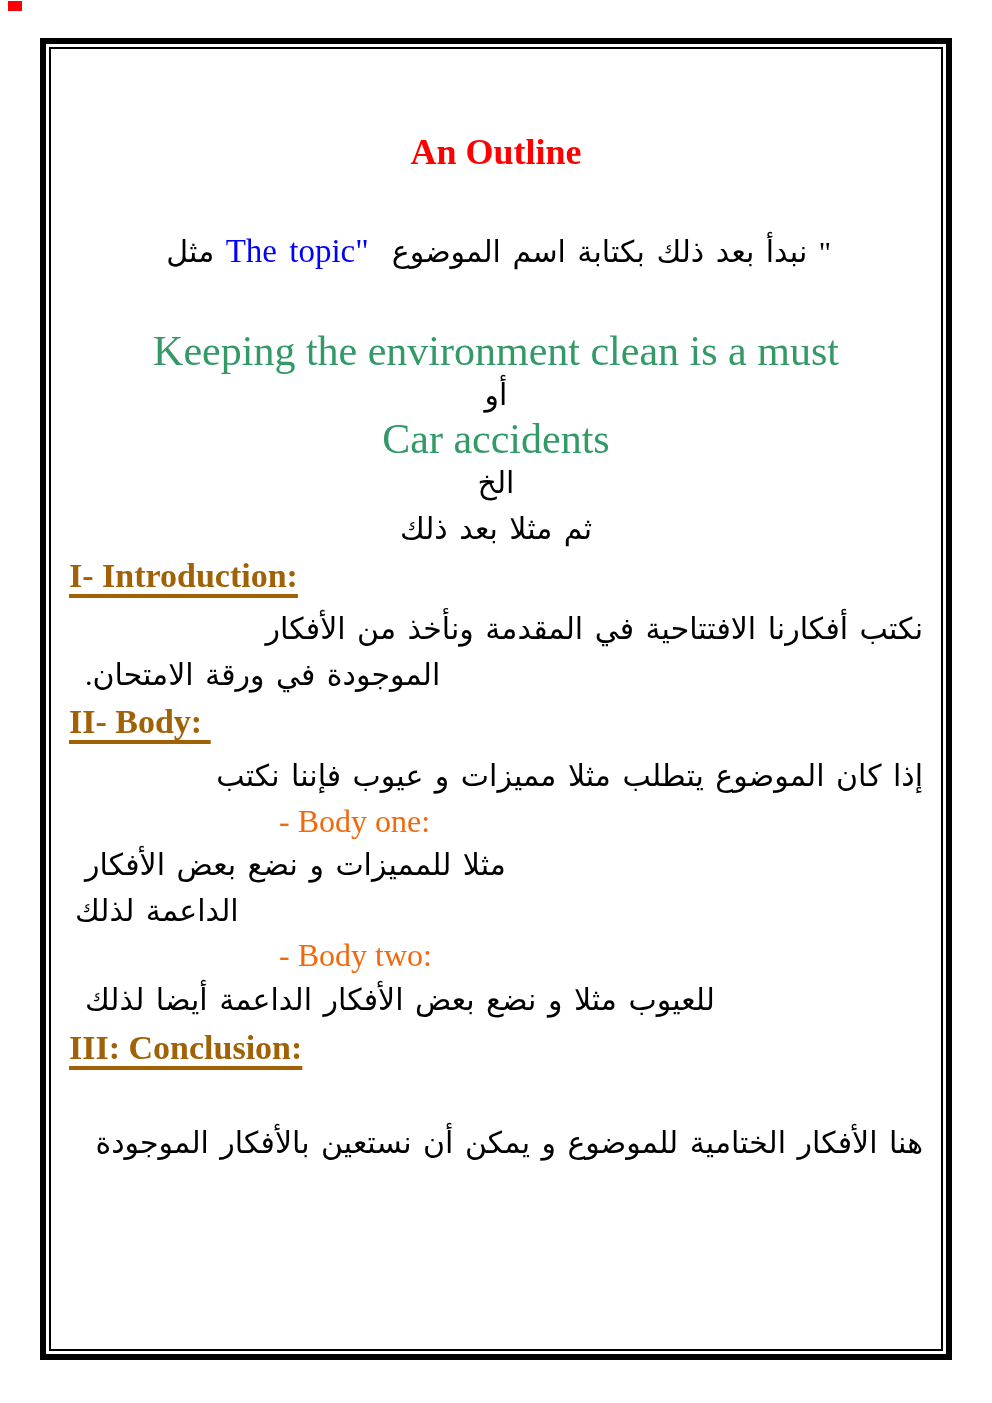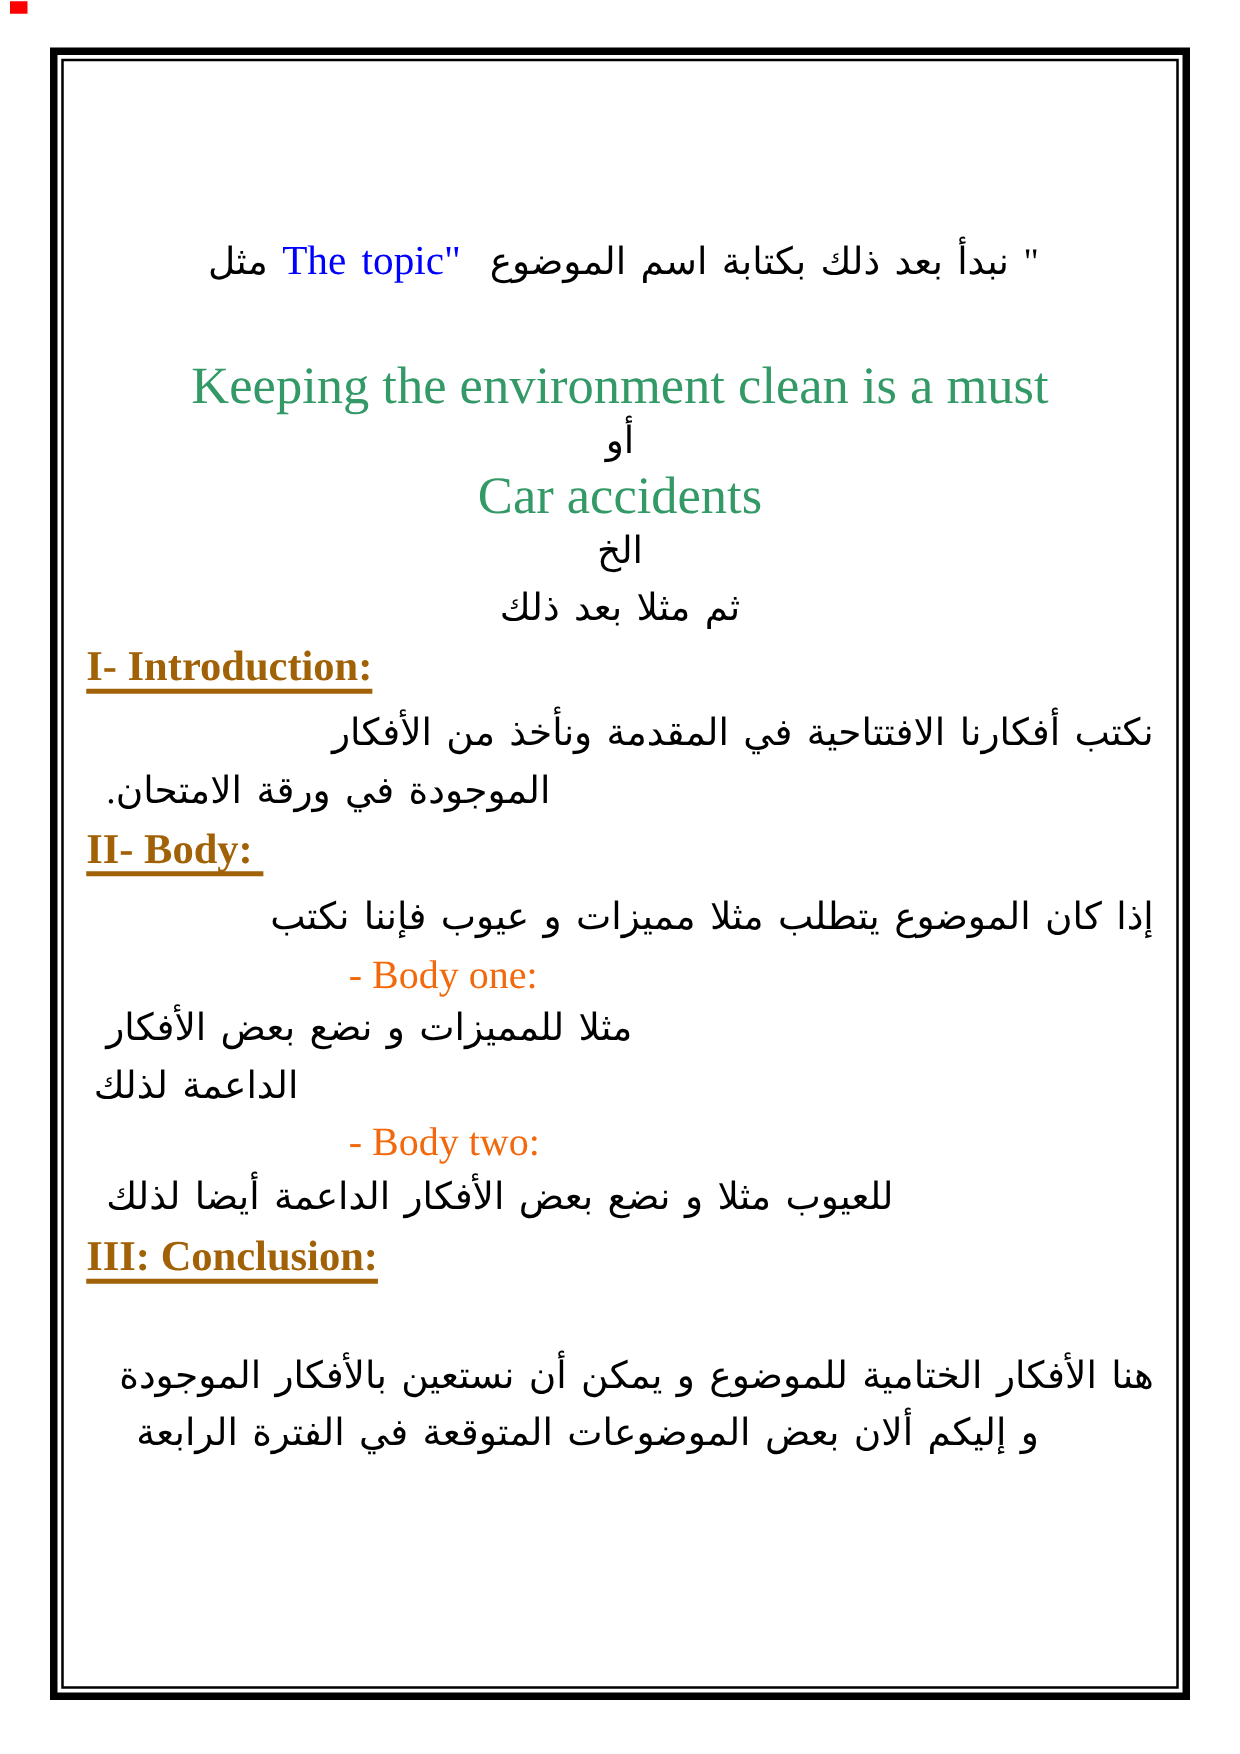--- a/index.html
+++ b/index.html
@@ -49,20 +49,21 @@
 </head>
 <body>
 
 <div class="page">
 
   <div class="corner-mark"></div>
 
   <div class="frame-outer">
     <div class="frame-inner">
 
+      <div class="line center title-line">An Outline</div>
 
       <div class="line rtl ar topic-line">
         <span>" نبدأ بعد ذلك بكتابة اسم الموضوع  </span><span class="en">"The topic</span><span> مثل</span>
       </div>
 
       <div class="line center green-line">Keeping the environment clean is a must</div>
 
       <div class="line center rtl ar lh46">أو</div>
 
       <div class="line center green-line">Car accidents</div>
@@ -97,17 +98,16 @@
 
       <div class="line heading-wrap">
         <span class="heading">III: Conclusion:</span>
       </div>
 
       <div class="spacer"></div>
 
       <div class="line rtl ar lh46 align-right">هنا الأفكار الختامية للموضوع و يمكن أن نستعين بالأفكار الموجودة</div>
 
 
-      <div class="line rtl ar lh46 align-left ml40">و إليكم ألان بعض الموضوعات المتوقعة في الفترة الرابعة</div>
 
     </div>
   </div>
 </div>
 
 </body></html>

